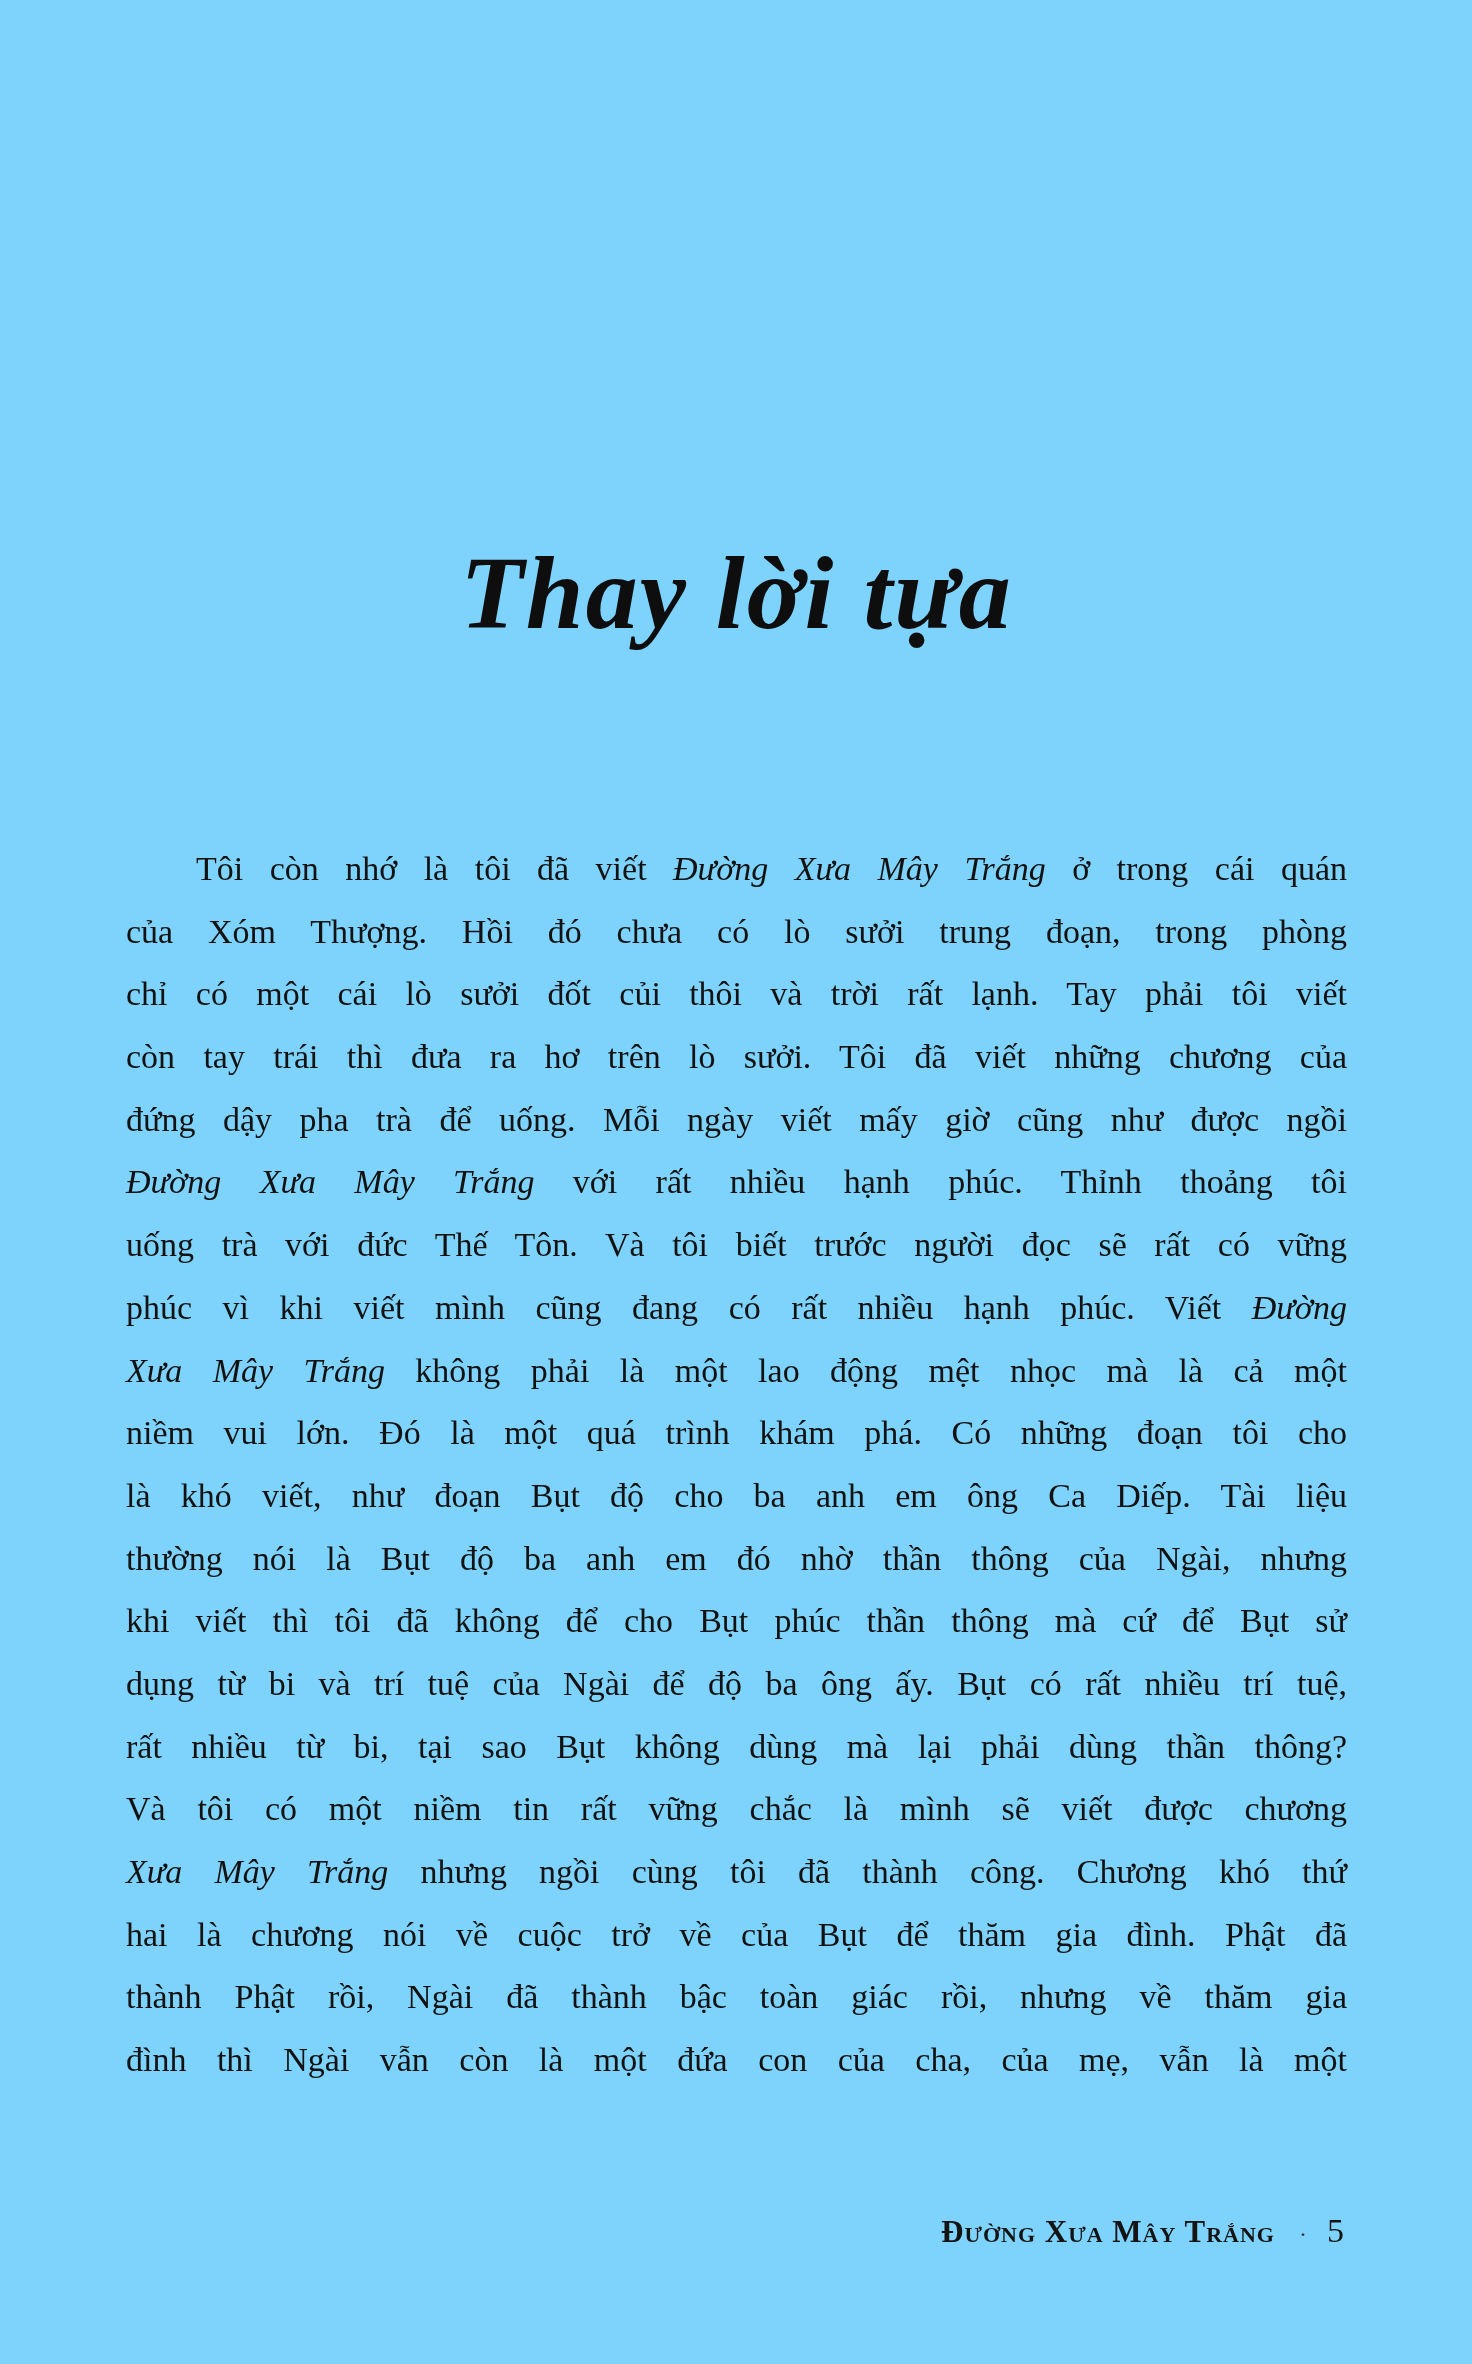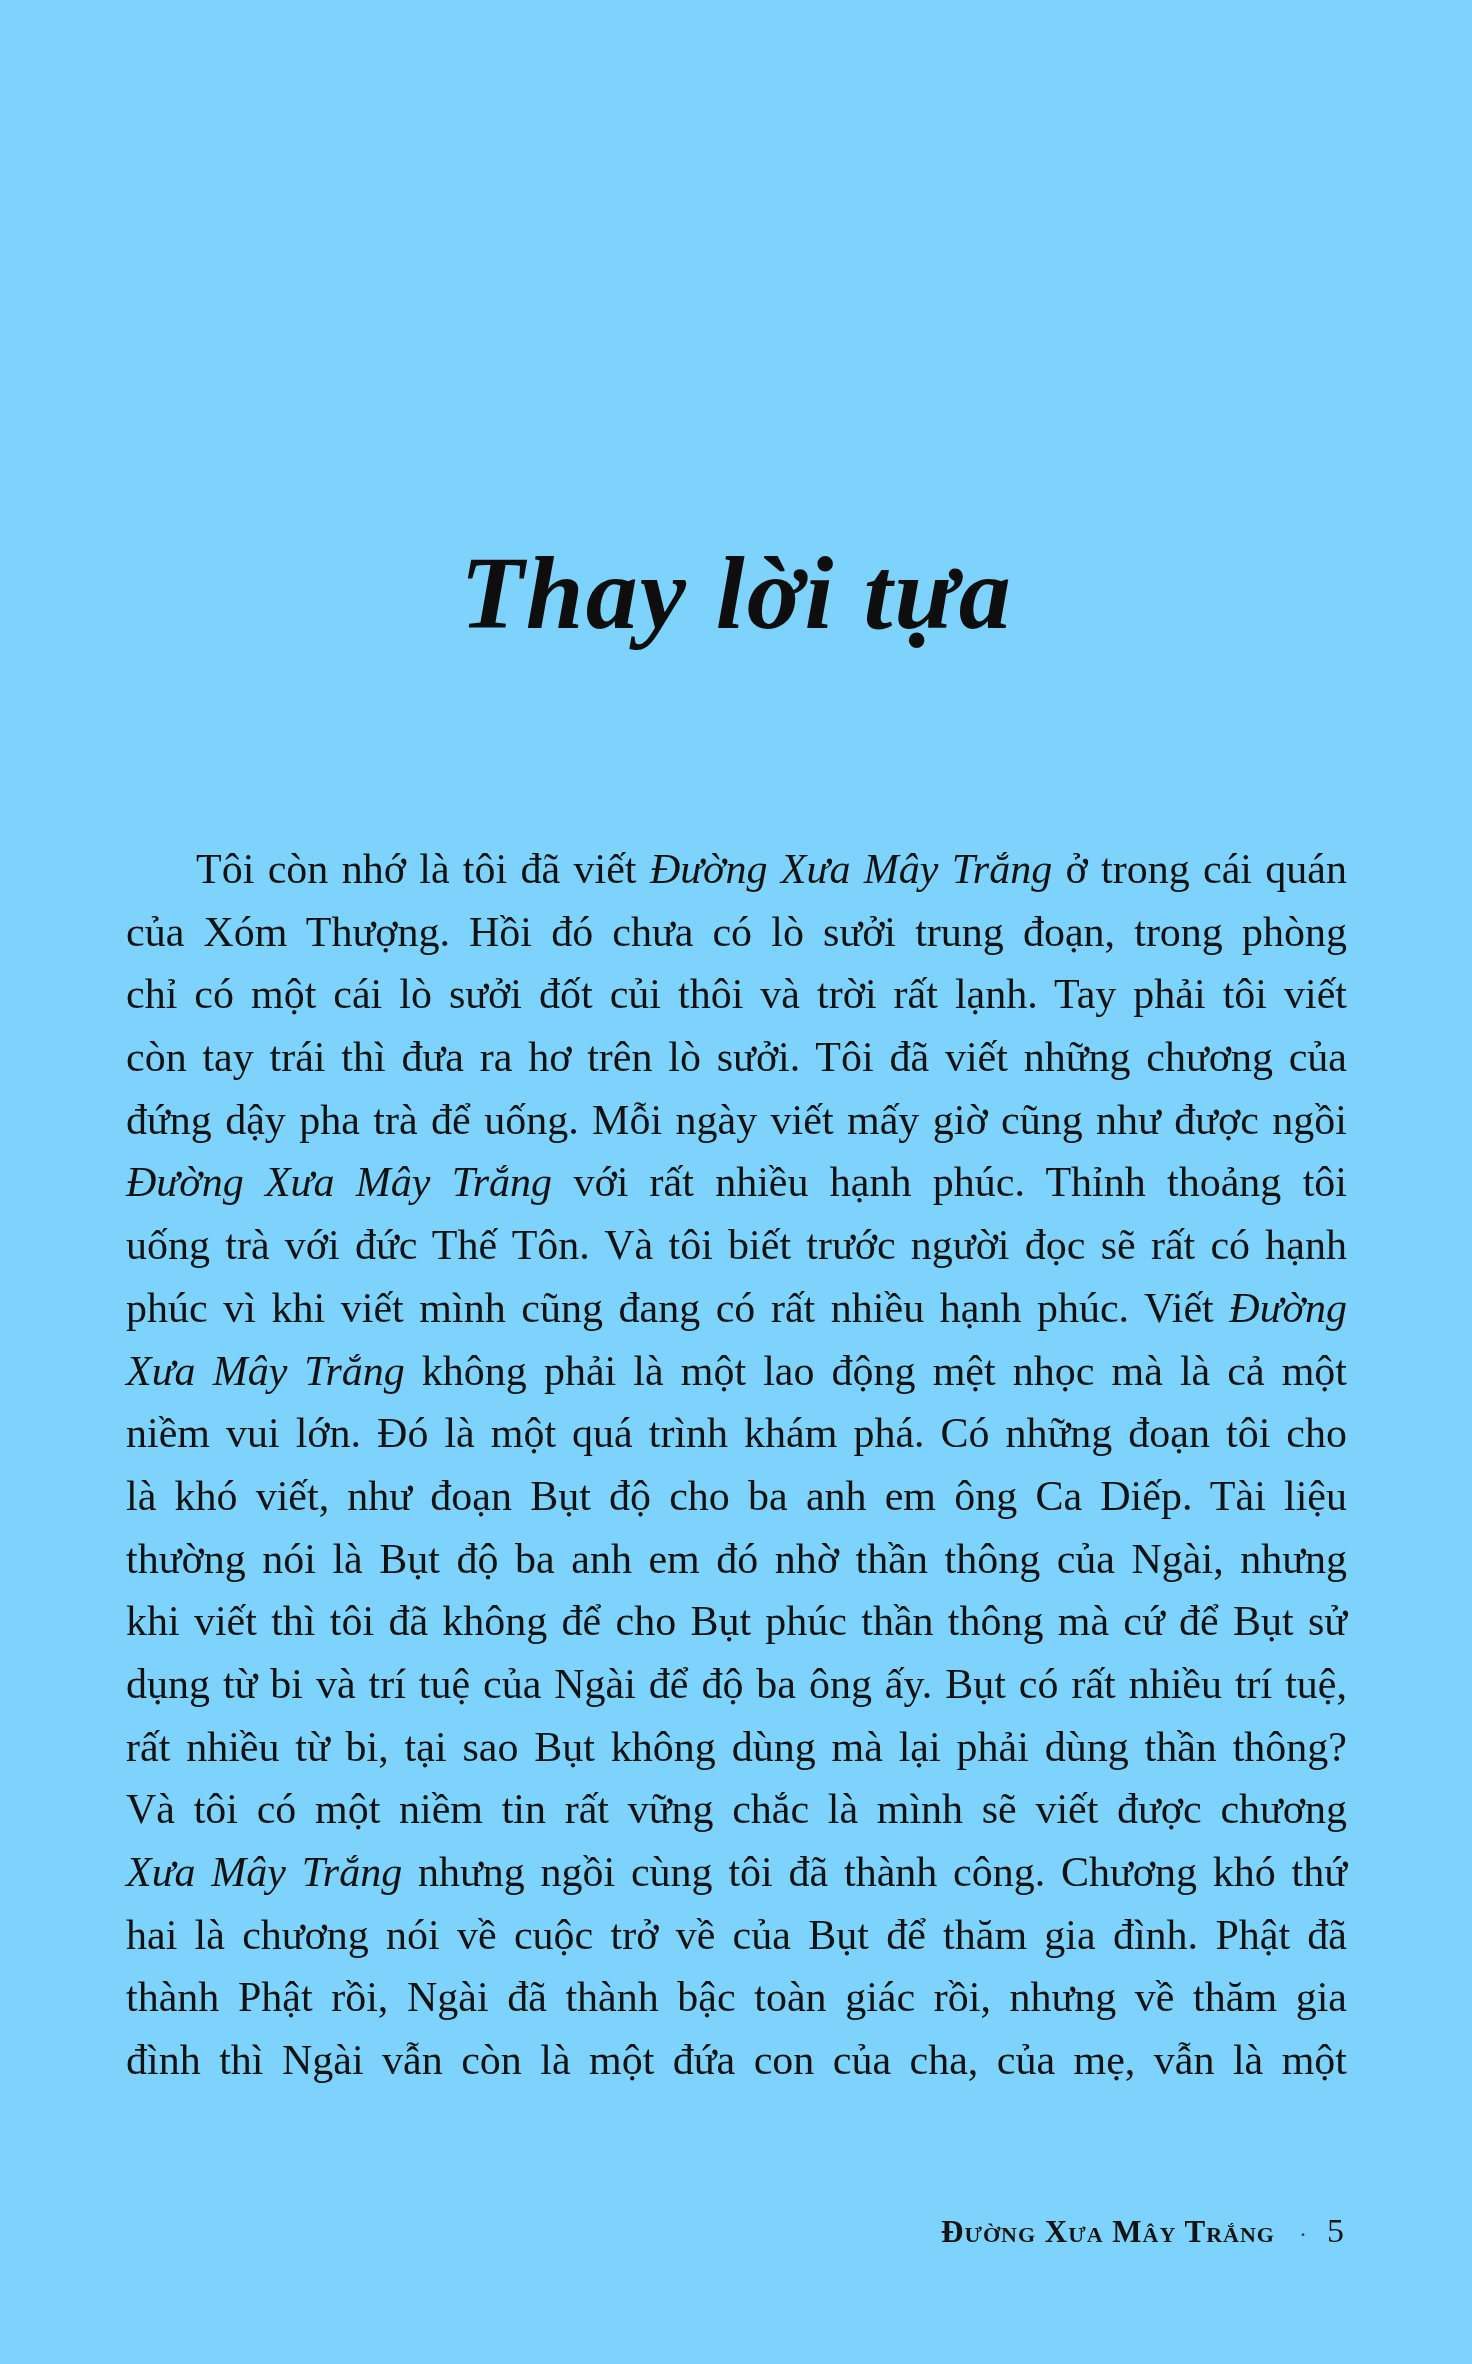--- a/index.html
+++ b/index.html
@@ -29,21 +29,21 @@
     font-size: 104px;
     line-height: 1.25;
     letter-spacing: 2px;
     color: #0e0e0e;
   }
   .body-text {
     position: absolute;
     top: 838px;
     left: 126px;
     width: 1221px;
-    font-size: 42px;
+    font-size: 34px;
     line-height: 62.7px;
     color: #121212;
   }
   .line {
     text-align: justify;
     text-align-last: justify;
     height: 62.7px;
     overflow: visible;
   }
   .line.indent {
@@ -84,21 +84,21 @@
 
   <h1 class="chapter-title">Thay lời tựa</h1>
 
   <div class="body-text">
       <div class="line indent"><span>Tôi còn nhớ là tôi đã viết </span><span class="it">Đường Xưa Mây Trắng</span><span> ở trong cái quán</span></div>
       <div class="line"><span>của Xóm Thượng. Hồi đó chưa có lò sưởi trung đoạn, trong phòng</span></div>
       <div class="line"><span>chỉ có một cái lò sưởi đốt củi thôi và trời rất lạnh. Tay phải tôi viết</span></div>
       <div class="line"><span>còn tay trái thì đưa ra hơ trên lò sưởi. Tôi đã viết những chương của</span></div>
       <div class="line"><span>đứng dậy pha trà để uống. Mỗi ngày viết mấy giờ cũng như được ngồi</span></div>
       <div class="line"><span class="it">Đường Xưa Mây Trắng</span><span> với rất nhiều hạnh phúc. Thỉnh thoảng tôi</span></div>
-      <div class="line"><span>uống trà với đức Thế Tôn. Và tôi biết trước người đọc sẽ rất có hạnh</span></div>
+      <div class="line"><span>uống trà với đức Thế Tôn. Và tôi biết trước người đọc sẽ rất có vững</span></div>
       <div class="line"><span>phúc vì khi viết mình cũng đang có rất nhiều hạnh phúc. Viết </span><span class="it">Đường</span></div>
       <div class="line"><span class="it">Xưa Mây Trắng</span><span> không phải là một lao động mệt nhọc mà là cả một</span></div>
       <div class="line"><span>niềm vui lớn. Đó là một quá trình khám phá. Có những đoạn tôi cho</span></div>
       <div class="line"><span>là khó viết, như đoạn Bụt độ cho ba anh em ông Ca Diếp. Tài liệu</span></div>
       <div class="line"><span>thường nói là Bụt độ ba anh em đó nhờ thần thông của Ngài, nhưng</span></div>
       <div class="line"><span>khi viết thì tôi đã không để cho Bụt phúc thần thông mà cứ để Bụt sử</span></div>
       <div class="line"><span>dụng từ bi và trí tuệ của Ngài để độ ba ông ấy. Bụt có rất nhiều trí tuệ,</span></div>
       <div class="line"><span>rất nhiều từ bi, tại sao Bụt không dùng mà lại phải dùng thần thông?</span></div>
       <div class="line"><span>Và tôi có một niềm tin rất vững chắc là mình sẽ viết được chương</span></div>
       <div class="line"><span class="it">Xưa Mây Trắng</span><span> nhưng ngồi cùng tôi đã thành công. Chương khó thứ</span></div>

